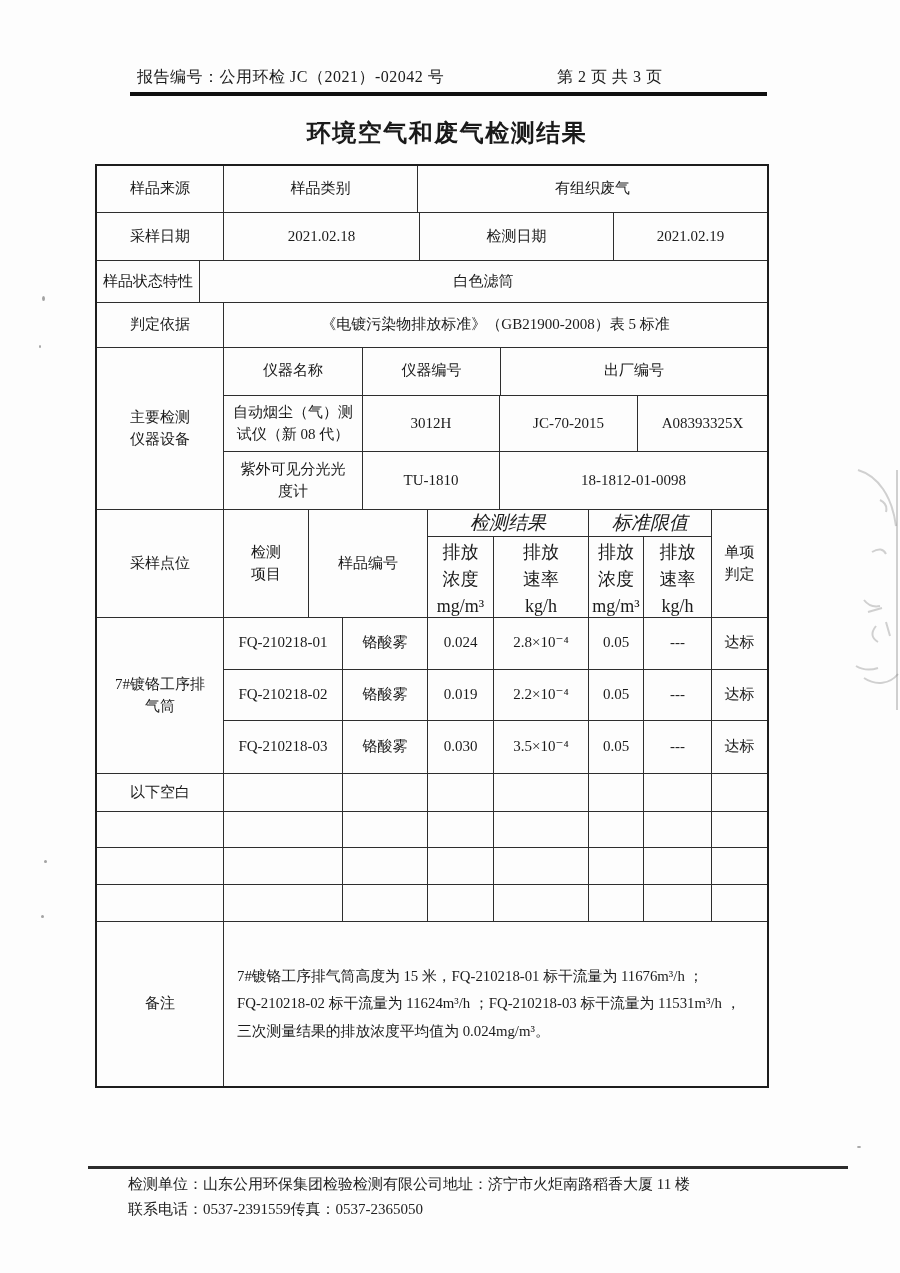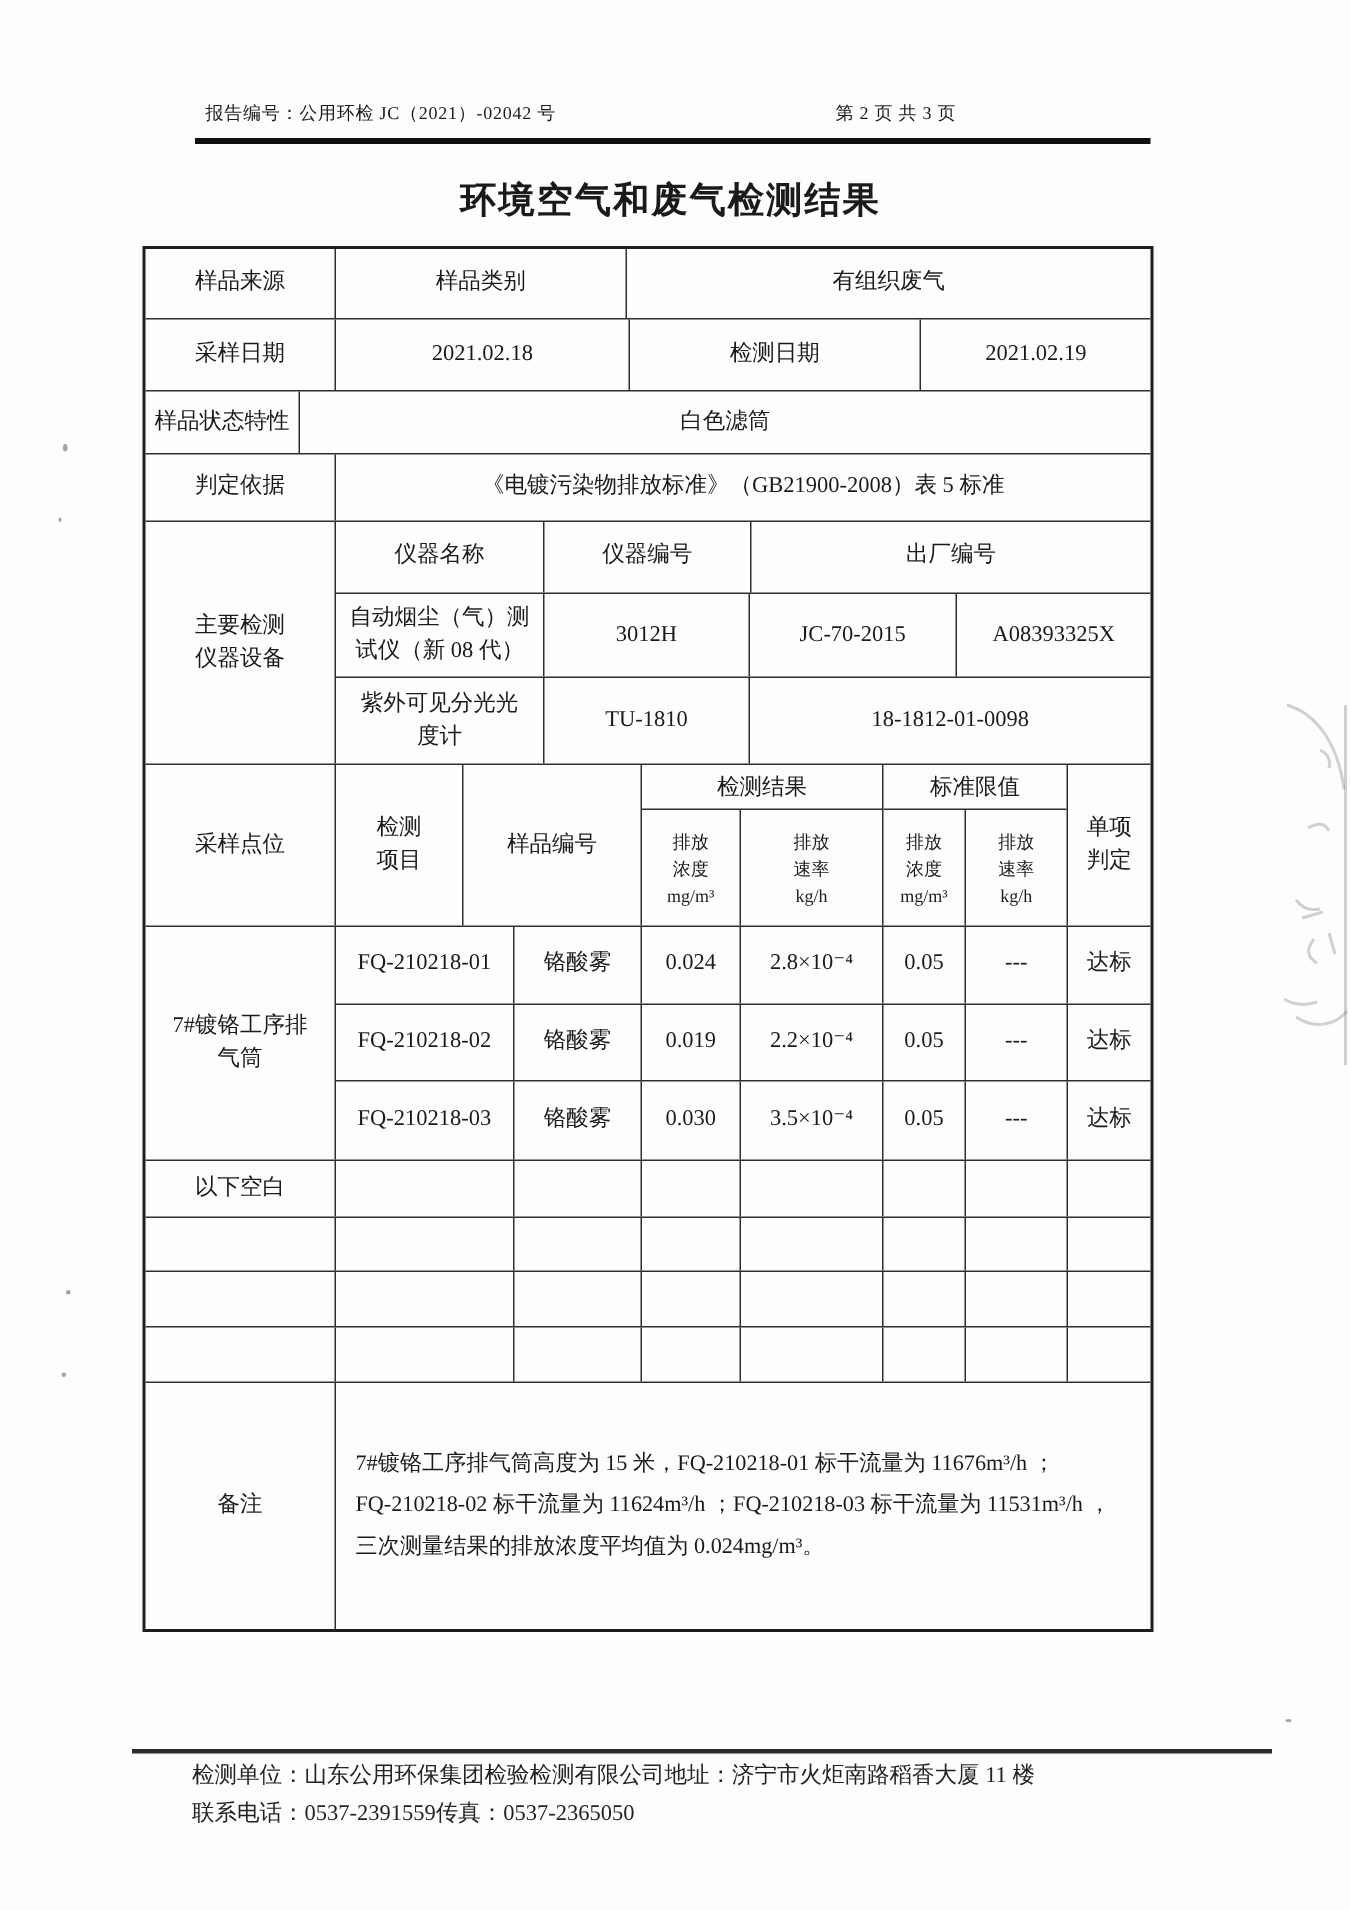--- a/index.html
+++ b/index.html
@@ -1,21 +1,21 @@
 <!DOCTYPE html>
 <html><head>
 <meta charset="utf-8">
 <style>
   html,body{margin:0;padding:0;}
   body{width:900px;height:1273px;background:#ffffff;overflow:hidden;}
   .page{position:relative;width:900px;height:1273px;background:#fdfdfd;
         font-family:"Liberation Serif","DejaVu Serif",serif;color:#1a1a1a;}
 
   
-  .hdr-text{position:absolute;top:67px;font-size:12px;letter-spacing:.5px;white-space:nowrap;}
+  .hdr-text{position:absolute;top:67px;font-size:16px;letter-spacing:.5px;white-space:nowrap;}
   .hdr-left{left:137px;}
   .hdr-right{left:557px;}
   .hdr-rule{position:absolute;left:130px;top:92px;width:637px;height:3.5px;background:#101010;}
 
   
   .title{position:absolute;left:112px;top:117px;width:670px;text-align:center;
          font-size:24px;font-weight:bold;letter-spacing:1.5px;}
 
   
   .t{position:absolute;left:95px;top:164px;width:670px;border:2px solid #1d1d1d;
@@ -24,23 +24,23 @@
   .row.last{border-bottom:none;}
   .c{border-right:1.5px solid #2e2e2e;box-sizing:border-box;display:flex;align-items:center;
      justify-content:center;text-align:center;font-size:15px;line-height:1.45;
      white-space:pre-line;padding:2px 3px;}
   .fl{flex:1;border-right:none;}
   .sub{display:flex;flex-direction:column;}
   .srow{display:flex;border-bottom:1.5px solid #2e2e2e;box-sizing:border-box;}
   .srow.last{border-bottom:none;}
   .grp{border-right:1.5px solid #2e2e2e;box-sizing:border-box;display:flex;flex-direction:column;}
   .gtop{height:30px;border-bottom:1.5px solid #2e2e2e;box-sizing:border-box;display:flex;
-        align-items:center;justify-content:center;font-size:15px;}
+        align-items:center;justify-content:center;font-size:19px;font-style:italic;}
   .gbot{flex:1;display:flex;}
-  .subhead{font-size:12px;line-height:1.5;}
+  .subhead{font-size:18px;line-height:1.5;}
   .remark-text{justify-content:flex-start;text-align:left;align-items:center;
                padding:8px 8px 8px 13px;font-size:14.8px;line-height:1.85;}
 
   
   .footer-rule{position:absolute;left:88px;top:1166px;width:760px;height:2.5px;background:#2c2c2c;}
   .footer{position:absolute;left:90px;top:1172px;width:640px;font-size:15px;color:#222;}
   .f-row{display:flex;justify-content:flex-start;padding-left:38px;line-height:25px;}
   .f-row .fr{text-align:right;}
 
   

